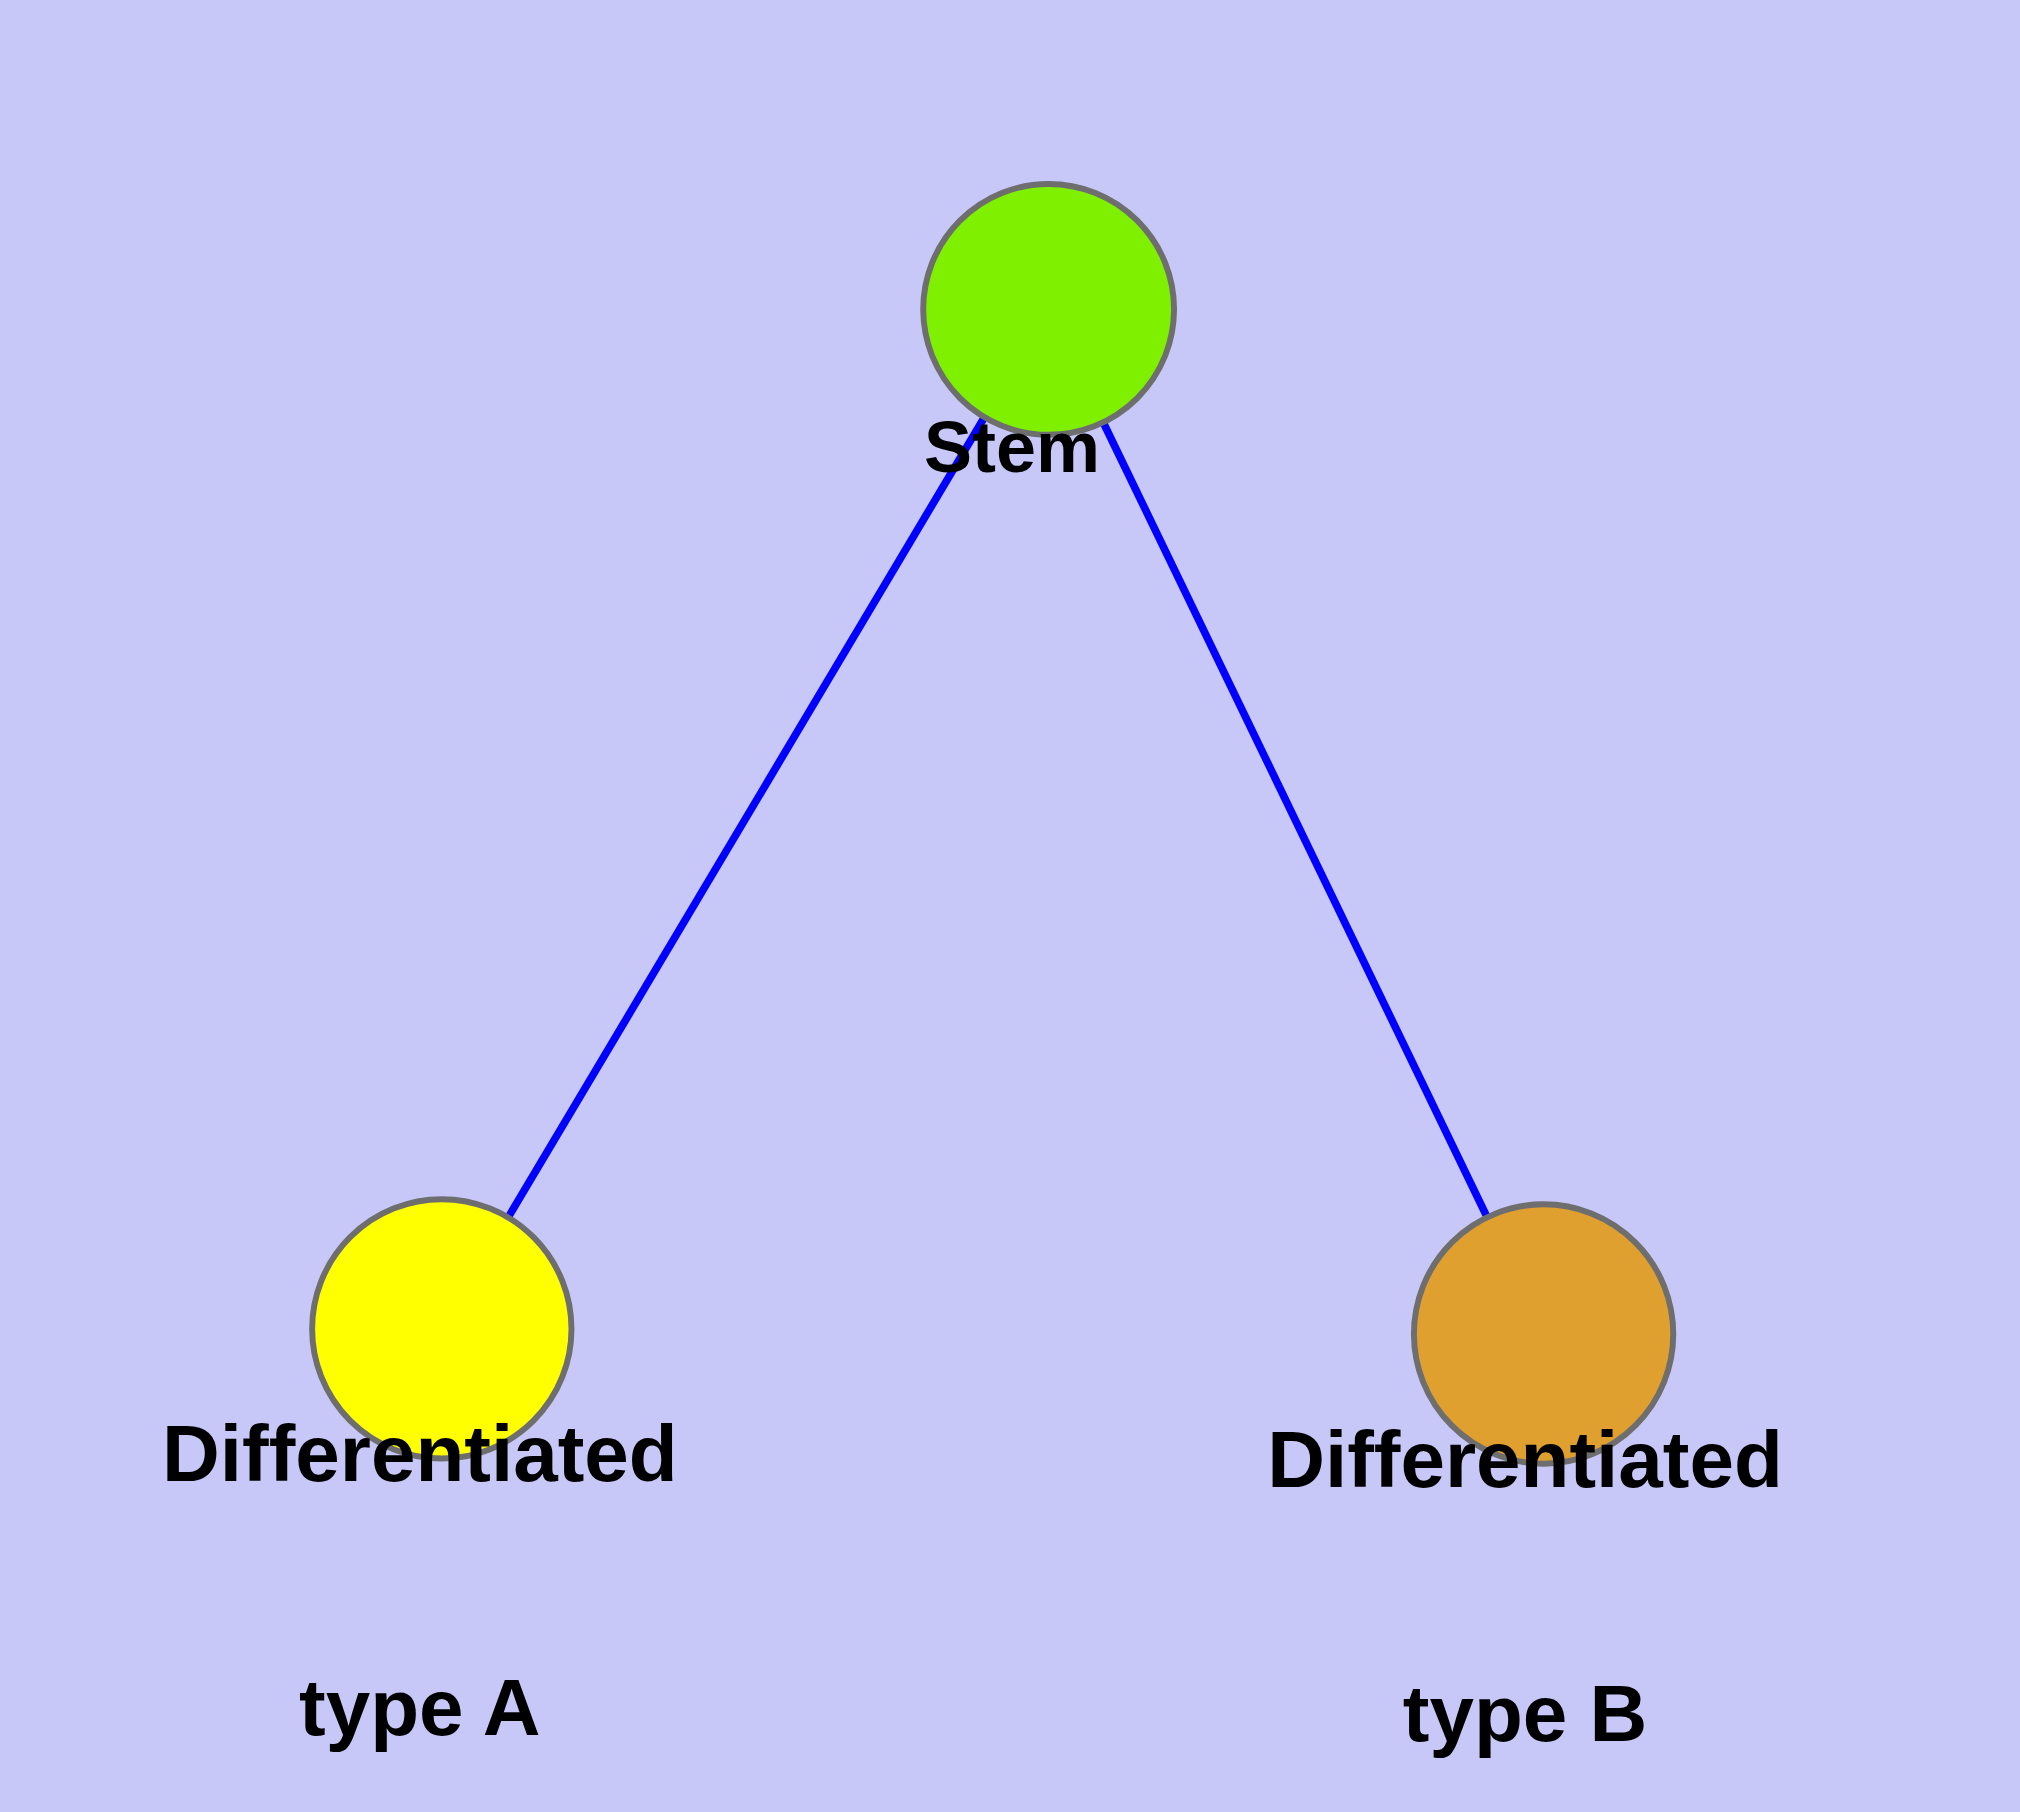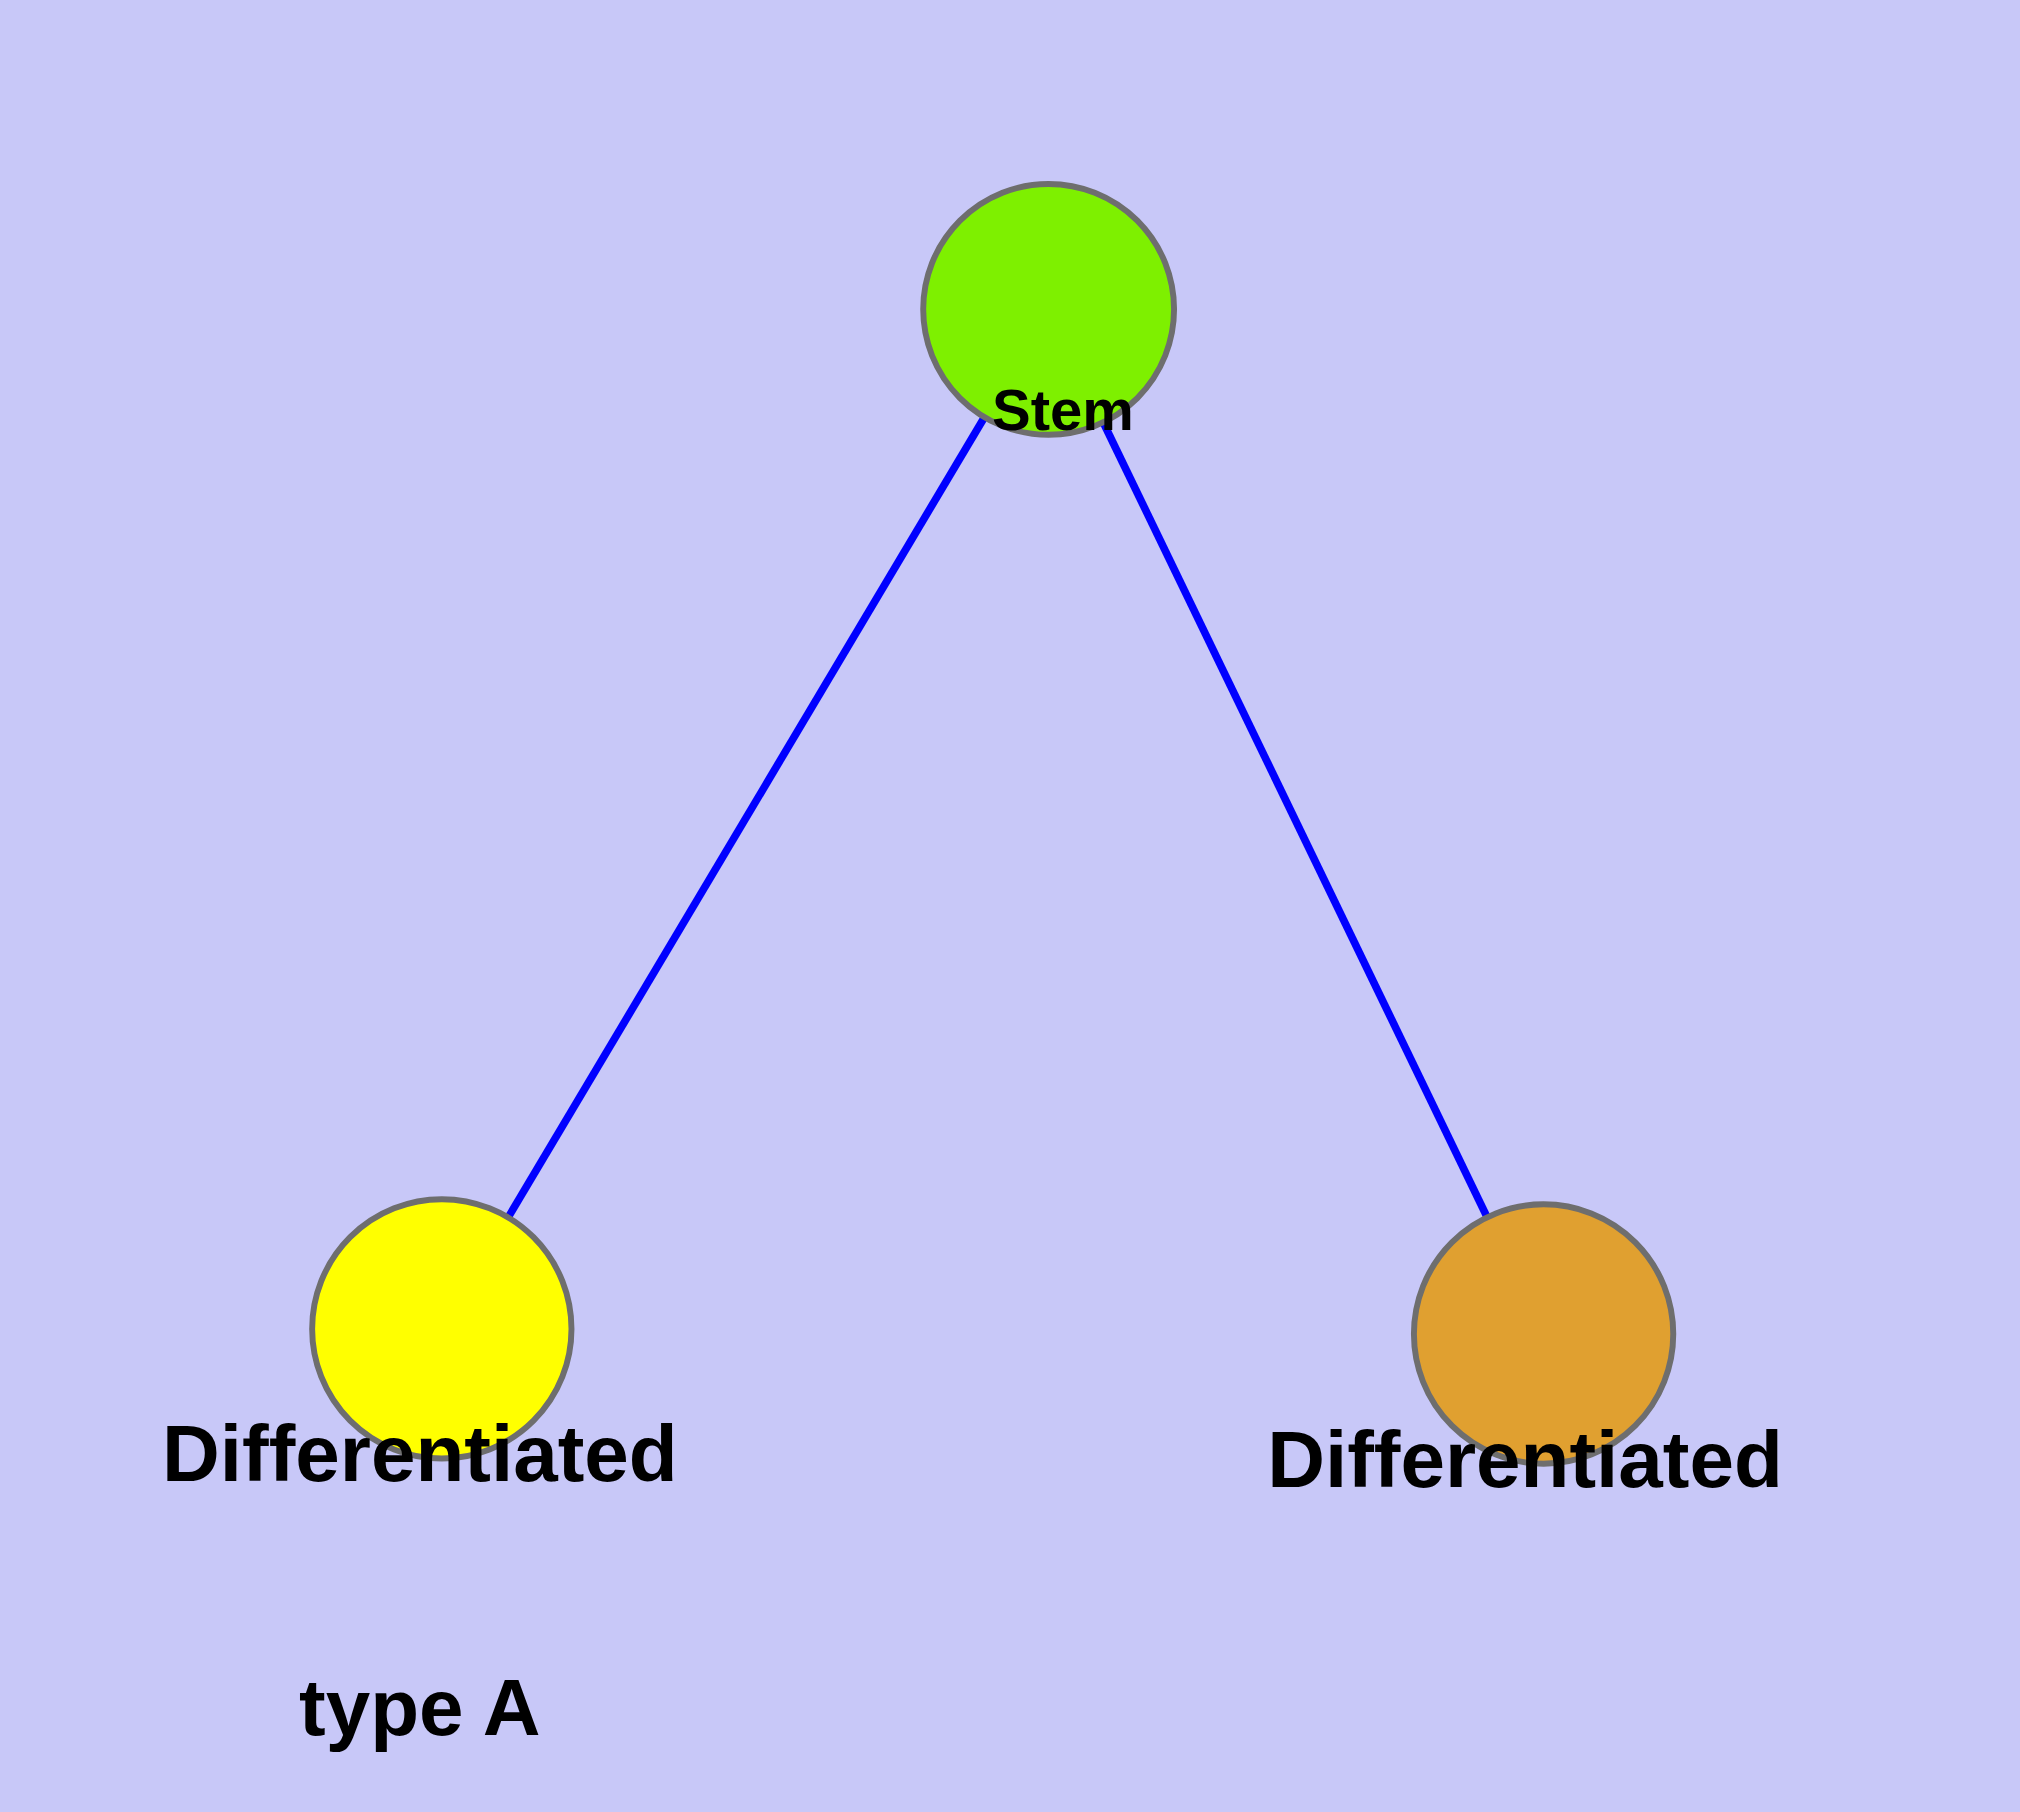--- a/index.html
+++ b/index.html
@@ -30,22 +30,22 @@
     color: #000000;
     white-space: pre;
     line-height: 1.06;
     pointer-events: none;
     -webkit-font-smoothing: antialiased;
   }
   .node-label .line {
     display: block;
   }
   #label-stem {
-    font-size: 58px;
-    left: 639px;
+    font-size: 72px;
+    left: 588px;
     top: 256px;
     width: 848px;
   }
   #label-diff-a {
     font-size: 80px;
     left: -4.2px;
     top: 1242px;
     width: 848px;
   }
   #label-diff-b {
@@ -80,16 +80,17 @@
     <span class="line">Stem</span>
   </div>
 
   <div class="node-label" id="label-diff-a" style="color: rgb(0, 0, 0);">
     <span class="line">Differentiated</span>
     <span class="line">type A</span>
   </div>
 
   <div class="node-label" id="label-diff-b" style="color: rgb(0, 0, 0);">
     <span class="line">Differentiated</span>
+    <span class="line">type B</span>
   </div>
 
 </div>
 
 
 </body></html>

